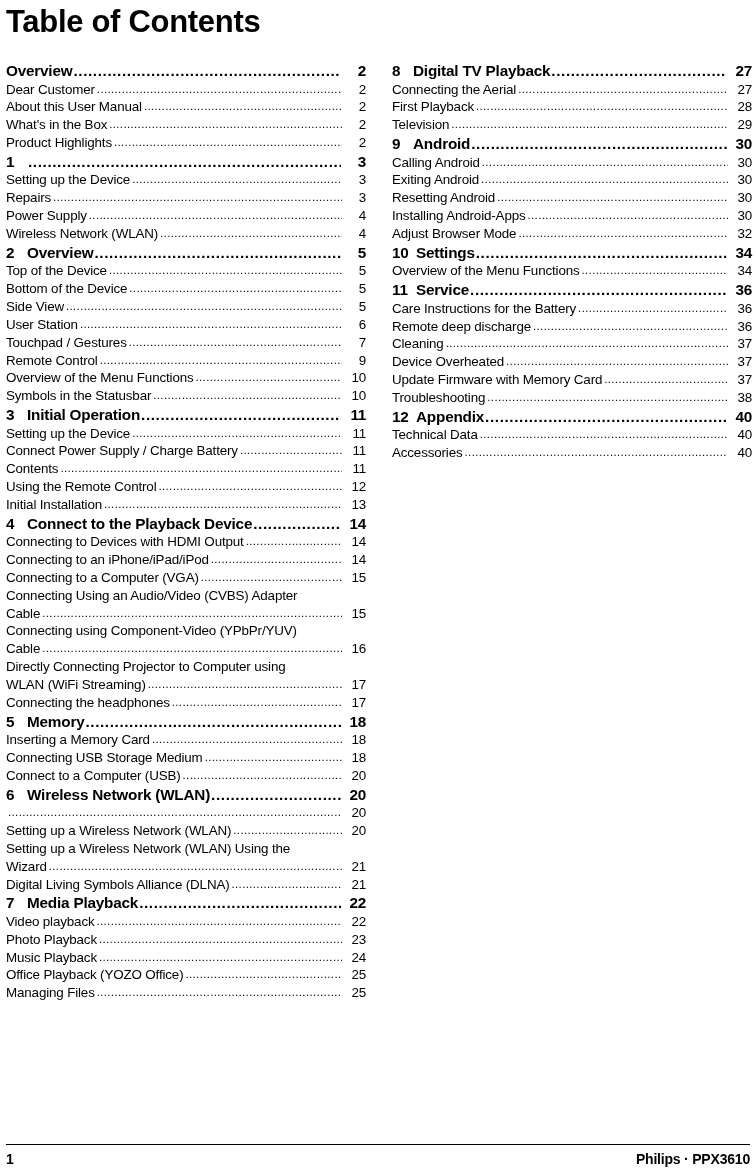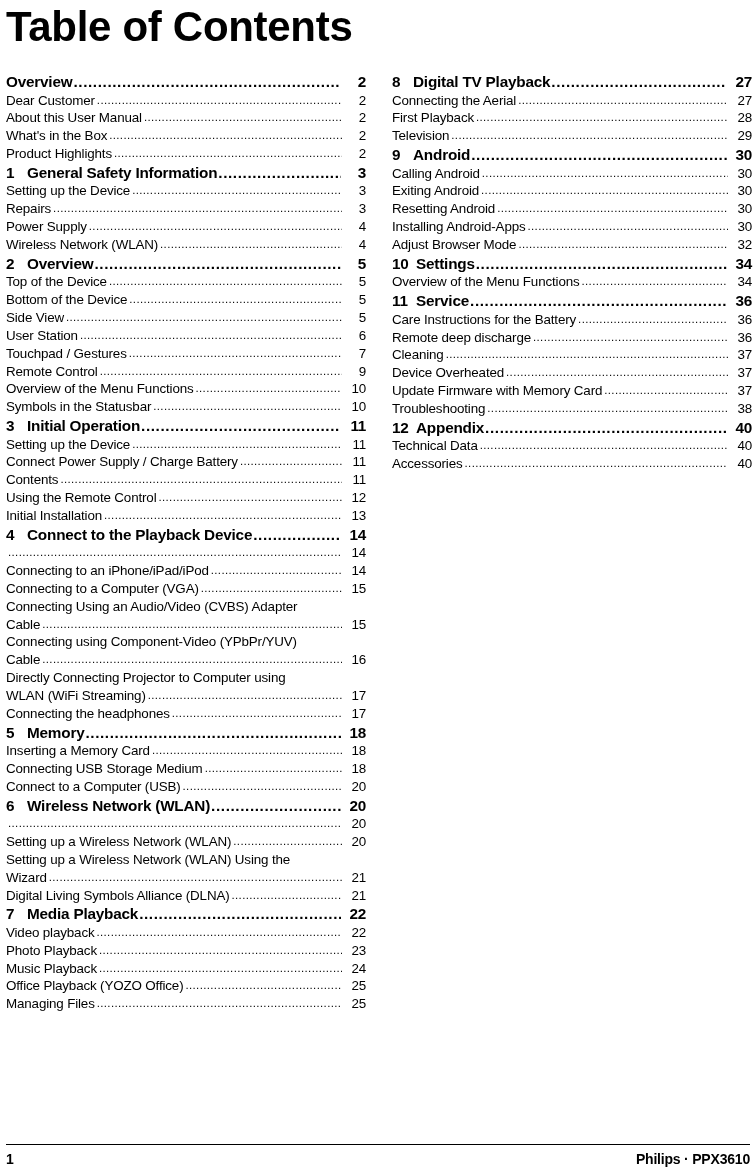--- a/index.html
+++ b/index.html
@@ -16,21 +16,21 @@
     overflow: hidden;
   }
   .page {
     position: relative;
     width: 756px;
     height: 1169px;
     box-sizing: border-box;
     padding: 0 6px;
   }
   .doc-title {
-    font-size: 42px;
+    font-size: 31px;
     font-weight: bold;
     letter-spacing: -0.3px;
     line-height: 1;
     margin: 6px 0 0 0;
     padding: 0;
   }
   .columns {
     display: flex;
     gap: 26px;
     margin-top: 24px;
@@ -162,21 +162,20 @@
           </div>
           <div class="ent">
             <span class="label">Product Highlights</span>
             <span class="leader">...........................................................................................................................................................</span>
             <span class="pg">2</span>
           </div>
         </div>
         <div class="sec-block">
           <div class="sec">
             <span class="num">1</span>
-            <span class="label">General Safety Information</span>
             <span class="leader">...........................................................................................................................................................</span>
             <span class="pg">3</span>
           </div>
           <div class="ent">
             <span class="label">Setting up the Device</span>
             <span class="leader">...........................................................................................................................................................</span>
             <span class="pg">3</span>
           </div>
           <div class="ent">
             <span class="label">Repairs</span>
@@ -276,20 +275,21 @@
           </div>
         </div>
         <div class="sec-block">
           <div class="sec">
             <span class="num">4</span>
             <span class="label">Connect to the Playback Device</span>
             <span class="leader">...........................................................................................................................................................</span>
             <span class="pg">14</span>
           </div>
           <div class="ent">
+            <span class="label">Connecting to Devices with HDMI Output</span>
             <span class="leader">...........................................................................................................................................................</span>
             <span class="pg">14</span>
           </div>
           <div class="ent">
             <span class="label">Connecting to an iPhone/iPad/iPod</span>
             <span class="leader">...........................................................................................................................................................</span>
             <span class="pg">14</span>
           </div>
           <div class="ent">
             <span class="label">Connecting to a Computer (VGA)</span>

